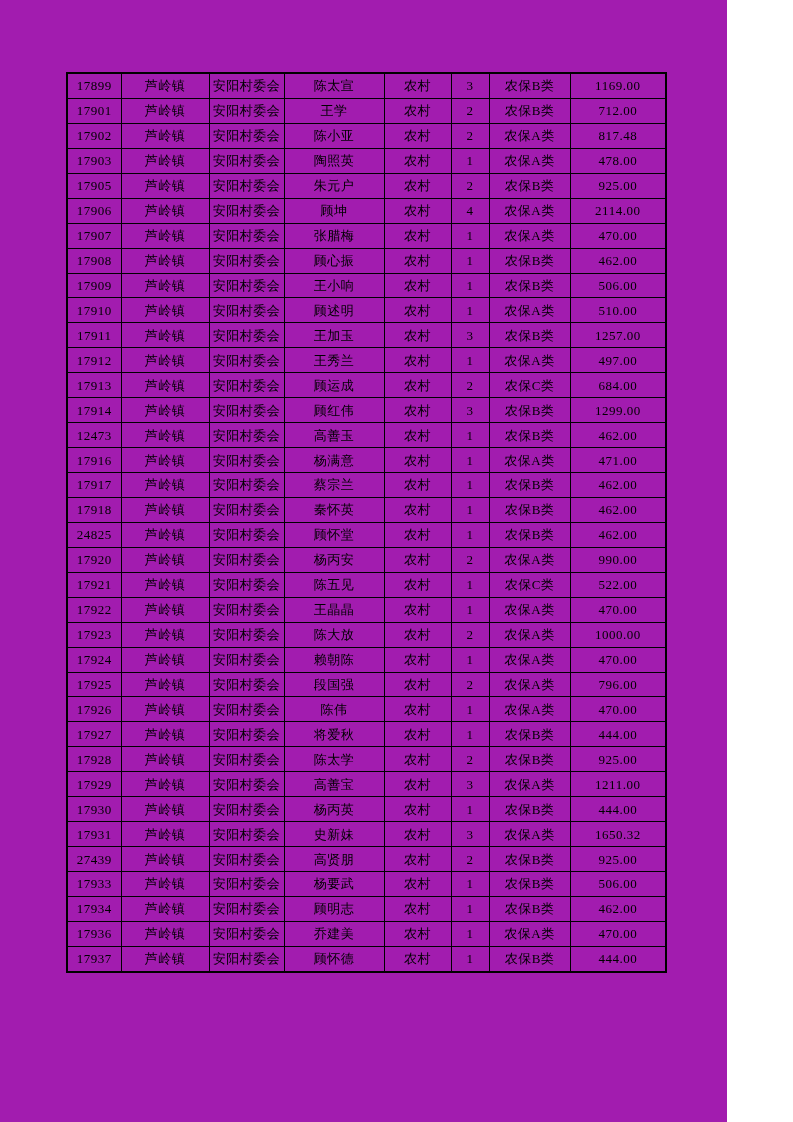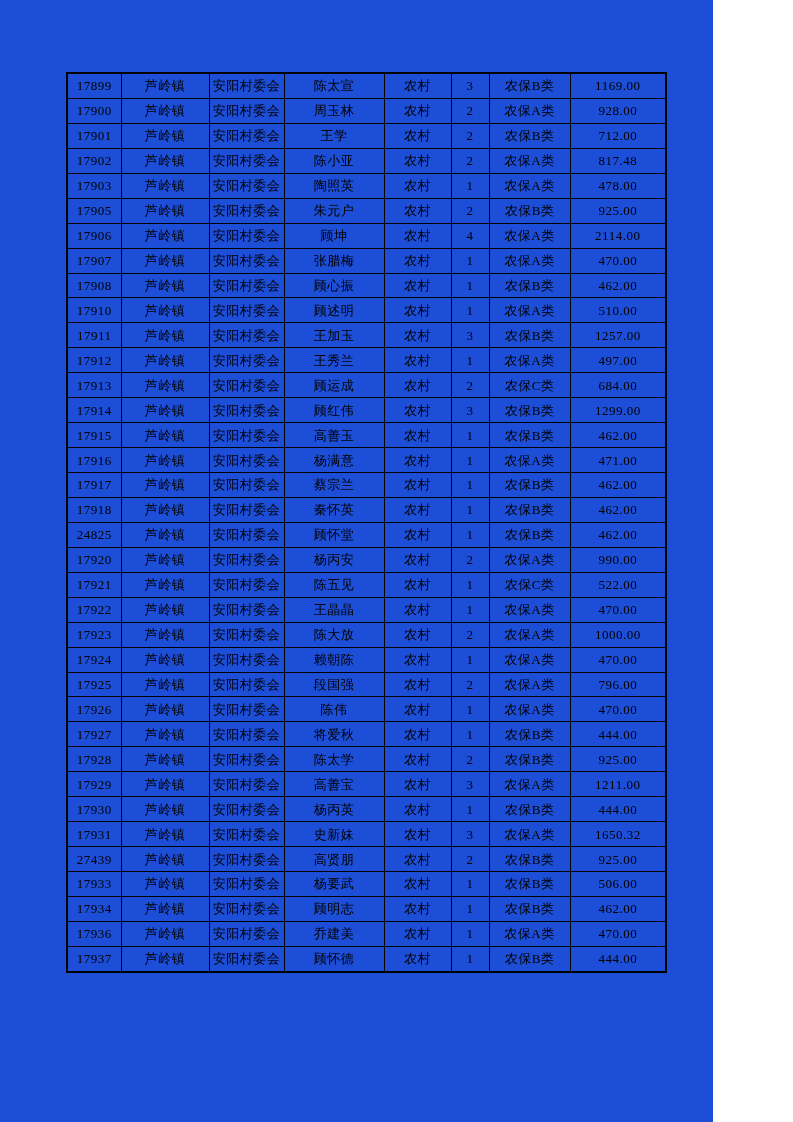--- a/index.html
+++ b/index.html
@@ -12,21 +12,22 @@
     height: 1122px;
     position: relative;
     font-family: "Liberation Serif", "DejaVu Serif", serif;
     color: #000000;
     overflow: hidden;
   }
   .page {
     position: absolute;
     left: 0; top: 0;
     width: 713px; height: 1122px;
-    background: #1d4ed8;
+    background: #a21caf;
+    padding-left: 14px;
   }
   table.data-table {
     position: absolute;
     left: 66px;
     top: 72px;
     border-collapse: collapse;
     table-layout: fixed;
     width: 599px;
     border: 2px solid #000000;
   }
@@ -71,30 +72,20 @@
           <td>17899</td>
           <td>芦岭镇</td>
           <td>安阳村委会</td>
           <td>陈太宣</td>
           <td>农村</td>
           <td>3</td>
           <td>农保B类</td>
           <td>1169.00</td>
         </tr>
         <tr>
-          <td>17900</td>
-          <td>芦岭镇</td>
-          <td>安阳村委会</td>
-          <td>周玉林</td>
-          <td>农村</td>
-          <td>2</td>
-          <td>农保A类</td>
-          <td>928.00</td>
-        </tr>
-        <tr>
           <td>17901</td>
           <td>芦岭镇</td>
           <td>安阳村委会</td>
           <td>王学</td>
           <td>农村</td>
           <td>2</td>
           <td>农保B类</td>
           <td>712.00</td>
         </tr>
         <tr>
@@ -149,20 +140,30 @@
         </tr>
         <tr>
           <td>17908</td>
           <td>芦岭镇</td>
           <td>安阳村委会</td>
           <td>顾心振</td>
           <td>农村</td>
           <td>1</td>
           <td>农保B类</td>
           <td>462.00</td>
+        </tr>
+        <tr>
+          <td>17909</td>
+          <td>芦岭镇</td>
+          <td>安阳村委会</td>
+          <td>王小响</td>
+          <td>农村</td>
+          <td>1</td>
+          <td>农保B类</td>
+          <td>506.00</td>
         </tr>
         <tr>
           <td>17910</td>
           <td>芦岭镇</td>
           <td>安阳村委会</td>
           <td>顾述明</td>
           <td>农村</td>
           <td>1</td>
           <td>农保A类</td>
           <td>510.00</td>
@@ -201,21 +202,21 @@
           <td>17914</td>
           <td>芦岭镇</td>
           <td>安阳村委会</td>
           <td>顾红伟</td>
           <td>农村</td>
           <td>3</td>
           <td>农保B类</td>
           <td>1299.00</td>
         </tr>
         <tr>
-          <td>17915</td>
+          <td>12473</td>
           <td>芦岭镇</td>
           <td>安阳村委会</td>
           <td>高善玉</td>
           <td>农村</td>
           <td>1</td>
           <td>农保B类</td>
           <td>462.00</td>
         </tr>
         <tr>
           <td>17916</td>

